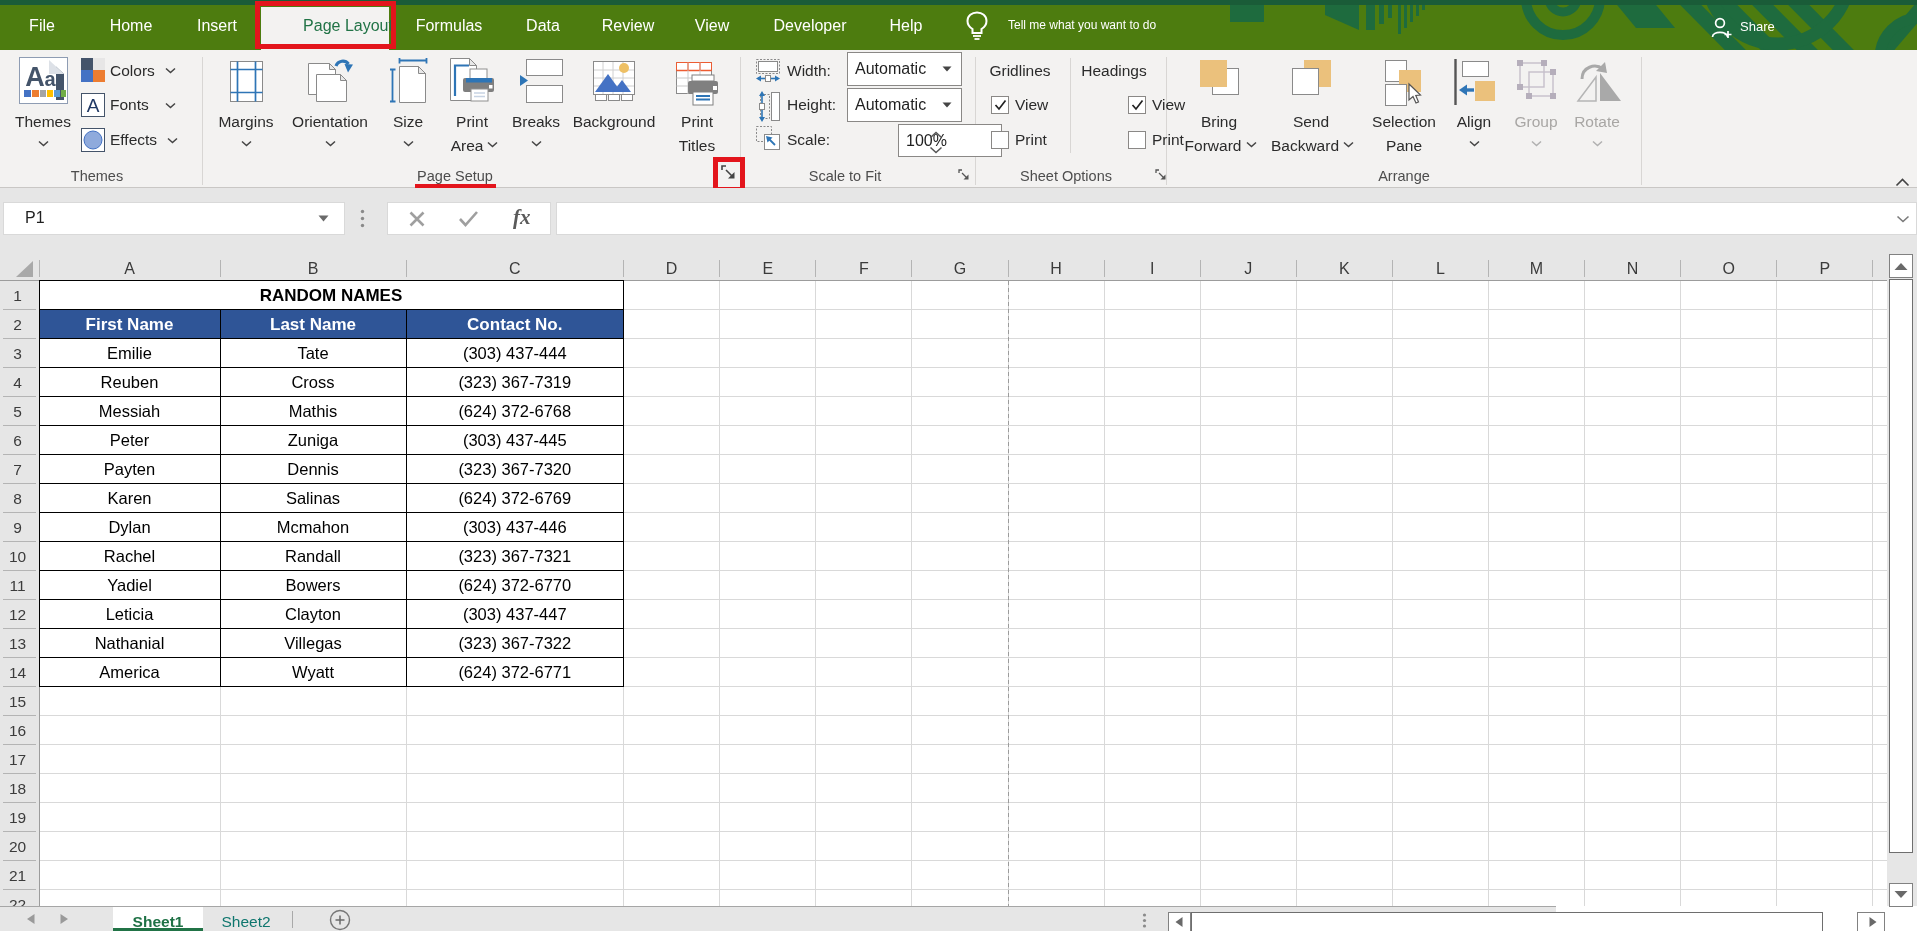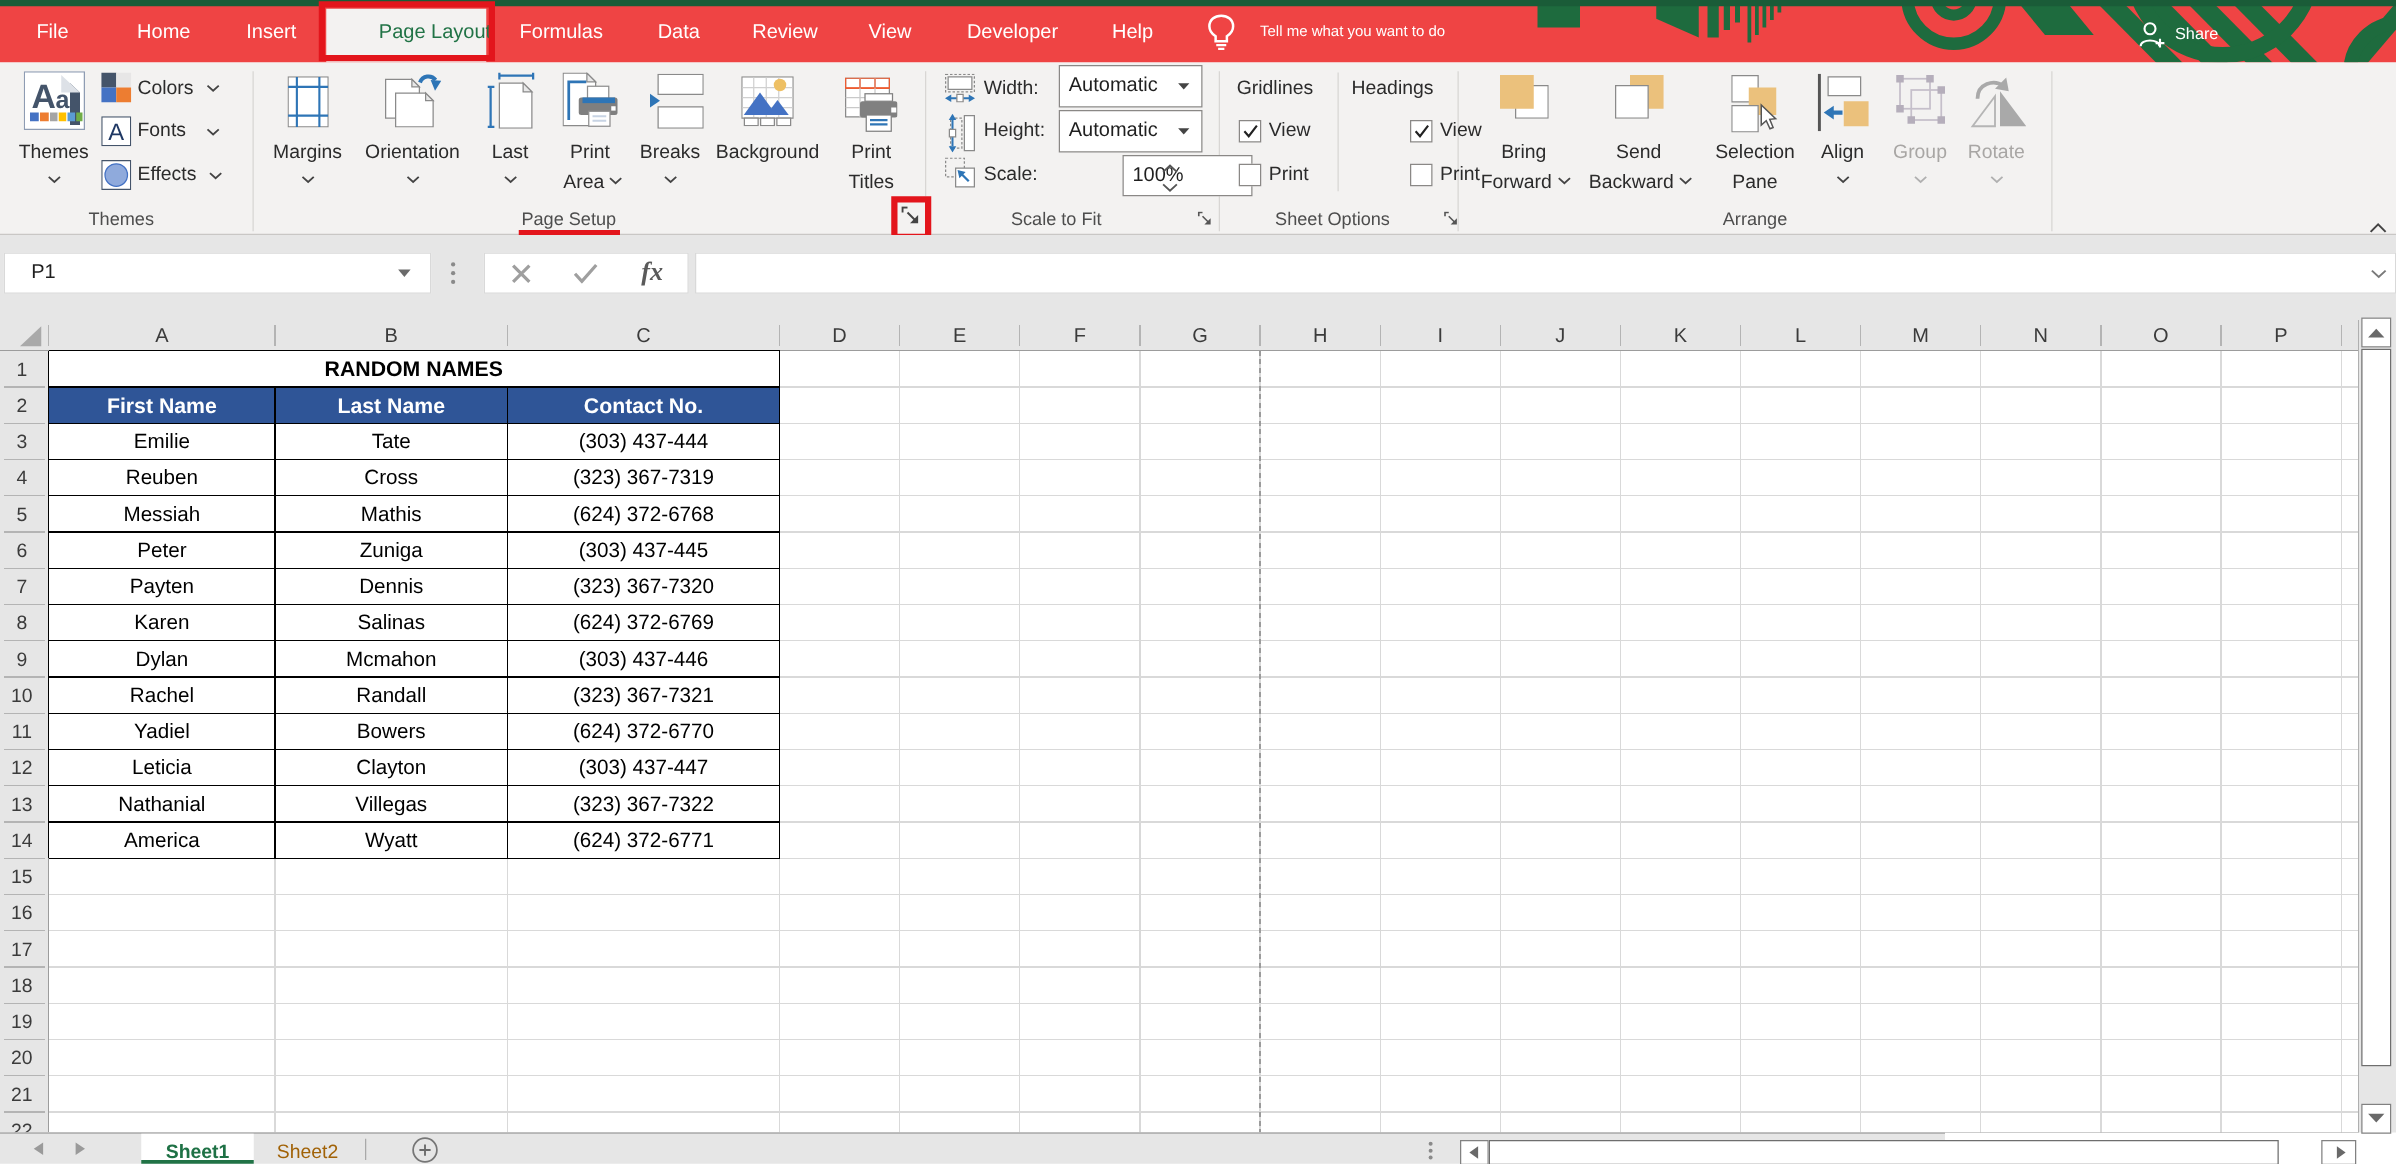--- a/index.html
+++ b/index.html
@@ -1,20 +1,20 @@
 <!DOCTYPE html>
 <html><head>
 <meta charset="utf-8">
 <style>
 * { margin:0; padding:0; box-sizing:border-box; }
 html,body { width:1917px; height:931px; overflow:hidden; font-family:"Liberation Sans", sans-serif; }
 #app { position:absolute; left:0; top:0; width:1917px; height:931px; background:#fff; }
 .abs { position:absolute; }
 
-#titlebar { position:absolute; left:0; top:0; width:1917px; height:50px; background:#ef4444; overflow:hidden;padding-left:41px; }
+#titlebar { position:absolute; left:0; top:0; width:1917px; height:50px; background:#4d7c0f; overflow:hidden;padding-left:41px; }
 #topstrip { position:absolute; left:0; top:0; width:1917px; height:5px; background:#1a5c38; }
 .tab { position:absolute; top:18px; font-size:16px; color:#fff; transform:translateX(-50%); line-height:1; }
 #activetab { position:absolute; left:261px; top:7px; width:128px; height:43px; background:#f3f2f1; }
 #activetab span { position:absolute; left:64px; top:11px; transform:translateX(-50%); white-space:nowrap; font-size:16px; color:#217346; line-height:1;margin-left:23px; }
 #redtabbox { position:absolute; left:255px; top:1px; width:141px; height:48px; border:5px solid #e3151c; }
 
 #ribbon { position:absolute; left:0; top:50px; width:1917px; height:138px; background:#f3f2f1; border-bottom:1px solid #c9c7c5; }
 .vsep { position:absolute; top:7px; width:1px; height:128px; background:#d8d6d4; }
 .glabel { position:absolute; top:119px; transform:translateX(-50%); font-size:14.5px; color:#4d4d4d; line-height:1; white-space:nowrap; }
 .blabel { position:absolute; transform:translateX(-50%); font-size:15.5px; color:#2b2b2b; line-height:1; white-space:nowrap; }
@@ -24,21 +24,21 @@
 .combo span { position:absolute; left:7px; top:8px; font-size:16px; color:#1f1f1f; line-height:1; }
 .chk { position:absolute; width:18px; height:18px; background:#fff; border:1px solid #8a8886; }
 
 #fbar { position:absolute; left:0; top:188px; width:1917px; height:68px; background:#e6e6e6; }
 .wbox { position:absolute; top:14px; height:33px; background:#fff; border:1px solid #d9d9d9; }
 
 #tabbar { position:absolute; left:0; top:906px; width:1556px; height:25px; background:#e6e6e6; border-top:1px solid #a6a6a6; }
 #sheet1tab { position:absolute; left:113px; top:0px; width:90px; height:24px; background:#fff; }
 #sheet1tab span { position:absolute; left:45px; top:7px; transform:translateX(-50%); font-size:15.5px; font-weight:bold; color:#1e7145; line-height:1; }
 #sheet1tab i { position:absolute; left:0; bottom:0; width:90px; height:3px; background:#217346; }
-#sheet2tab { position:absolute; left:246px; top:7px; transform:translateX(-50%); font-size:15.5px; color:#a16207; line-height:1; }
+#sheet2tab { position:absolute; left:246px; top:7px; transform:translateX(-50%); font-size:15.5px; color:#0f766e; line-height:1; }
 .sbtn { position:absolute; background:#fff; border:1px solid #818181; }
 </style>
 </head>
 <body>
 <div id="app">
 
 <div id="titlebar">
   <svg class="abs" style="left:1130px;top:0" width="787" height="50" viewBox="0 0 787 50">
     <g fill="#1e6b3e">
       <rect x="100" y="0" width="34" height="22"></rect>
@@ -192,21 +192,21 @@
       </svg>
 
   <svg class="abs" style="left:390px;top:8px" width="38" height="45" viewBox="0 0 38 45">
     <g stroke="#2e75b6" stroke-width="1.8" fill="none">
       <path d="M2.5 11 L2.5 44 M0 11.5 L5.5 11.5 M0 43.5 L5.5 43.5"></path>
       <path d="M9 2.5 L37 2.5 M9.5 0 L9.5 5.5 M36.5 0 L36.5 5.5"></path>
     </g>
     <path d="M9.5 8.5 L28.5 8.5 L35.5 15.5 L35.5 44.5 L9.5 44.5 Z" fill="#fff" stroke="#8a8a8a"></path>
     <path d="M28.5 8.5 L28.5 15.5 L35.5 15.5 Z" fill="#e8e8e8" stroke="#8a8a8a"></path>
   </svg>
-  <div class="blabel" style="left:408px;top:64px">Last</div>
+  <div class="blabel" style="left:408px;top:64px">Size</div>
   <svg class="abs" style="left:403px;top:90px" width="11" height="7" viewBox="0 0 11 7">
         <path d="M1 1.5 L5.5 5.5 L10 1.5" stroke="#444" stroke-width="1.5" fill="none"></path>
       </svg>
 
   <svg class="abs" style="left:450px;top:8px" width="45" height="47" viewBox="0 0 45 47">
     <path d="M0.5 42.5 L0.5 0.5 L19.5 0.5 L26.5 7.5 L26.5 42.5 Z" fill="#fff" stroke="#8a8a8a"></path>
     <path d="M19.5 0.5 L19.5 7.5 L26.5 7.5 Z" fill="#e8e8e8" stroke="#8a8a8a"></path>
     <path d="M19 7.5 L5 7.5 L5 38" stroke="#2e75b6" stroke-width="2.2" fill="none"></path>
     <g>
       <rect x="20" y="11" width="17" height="11" fill="#fff" stroke="#8f8f8f"></rect>

